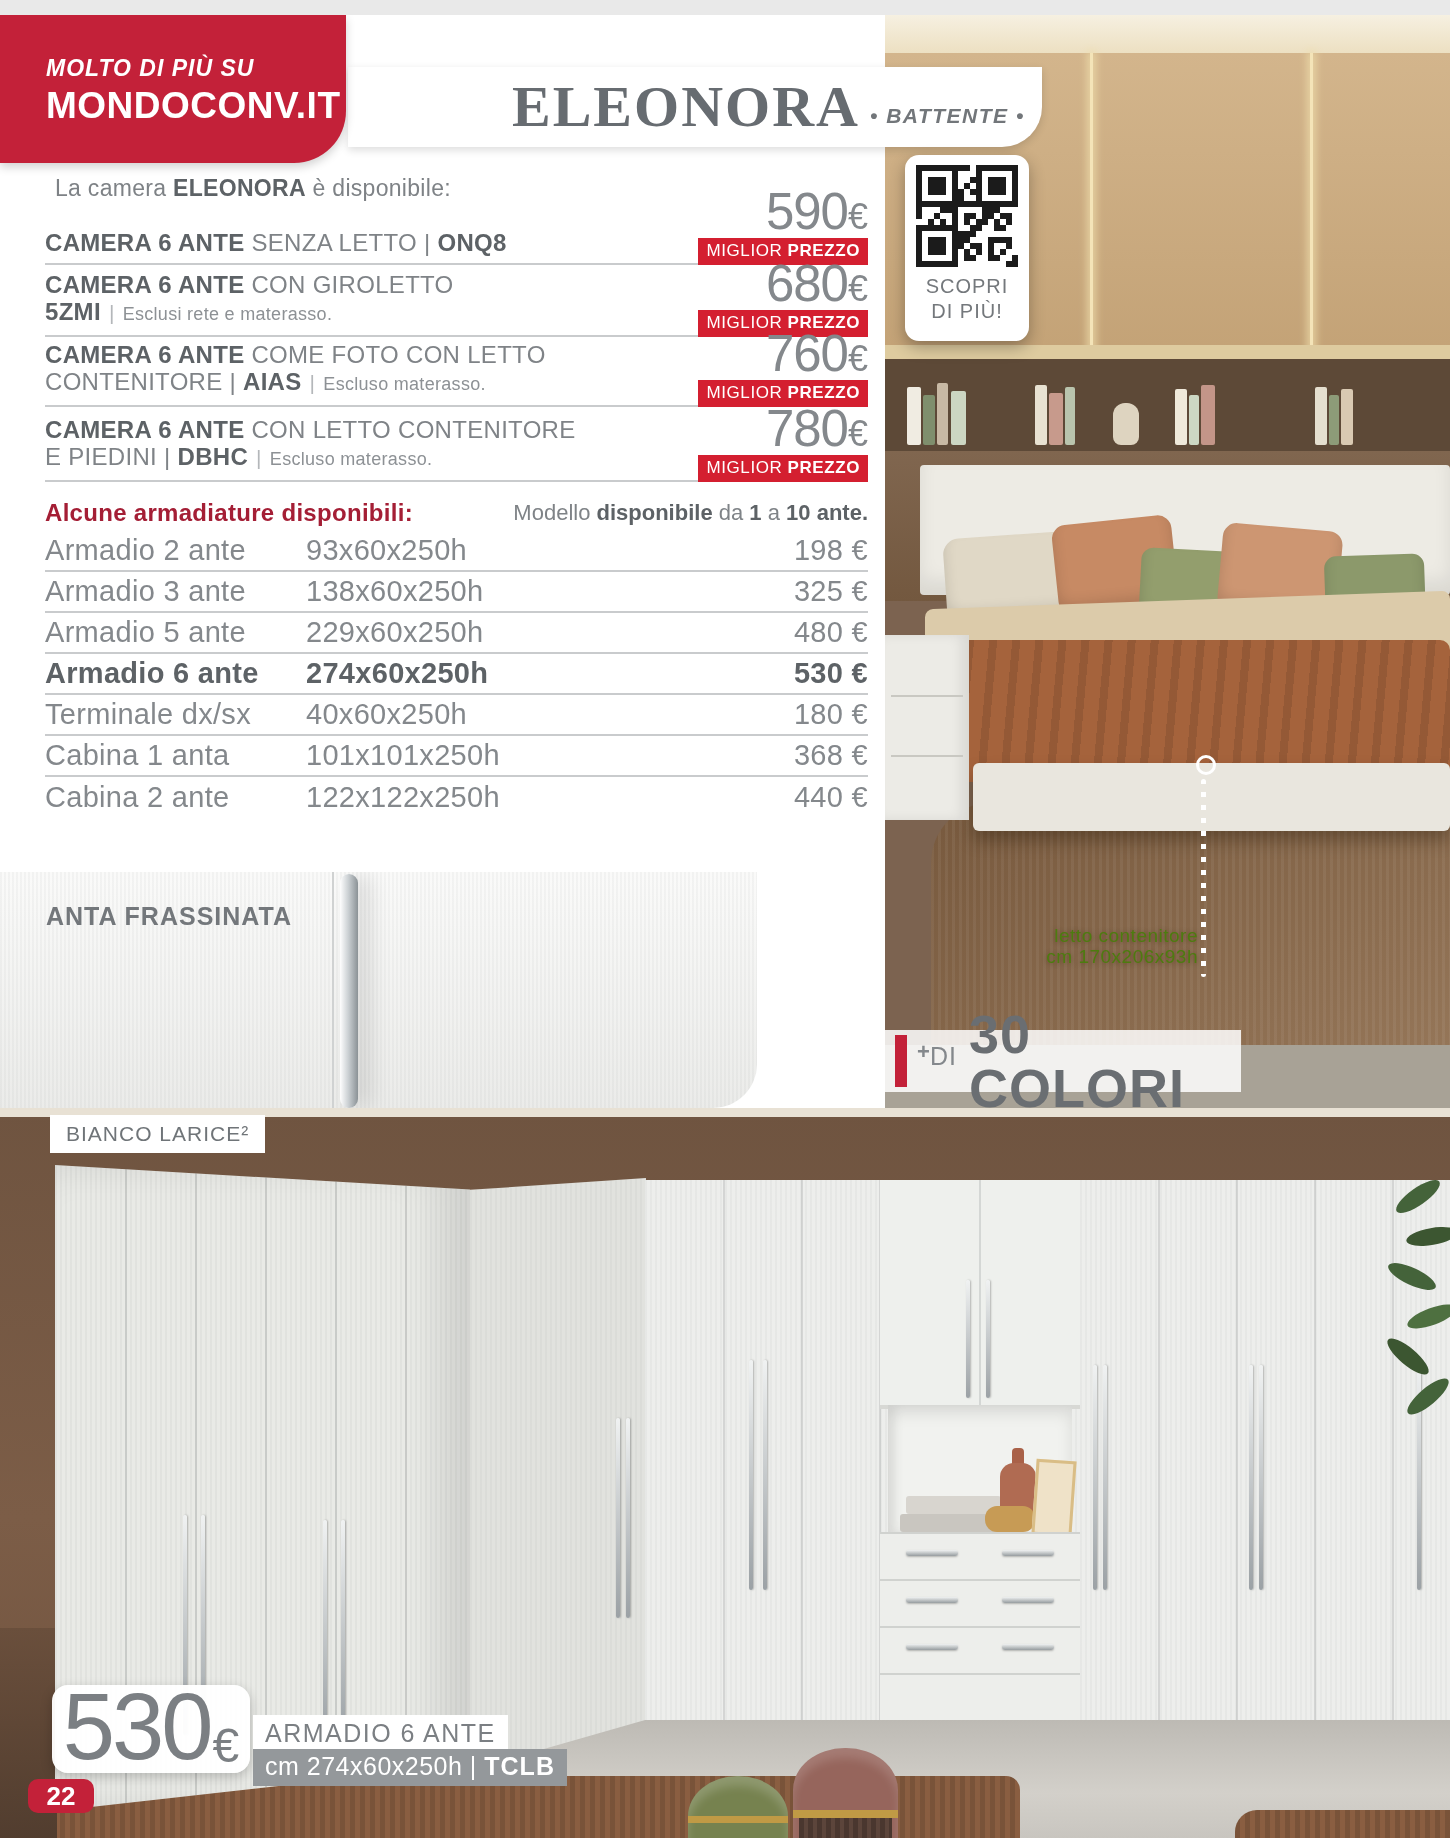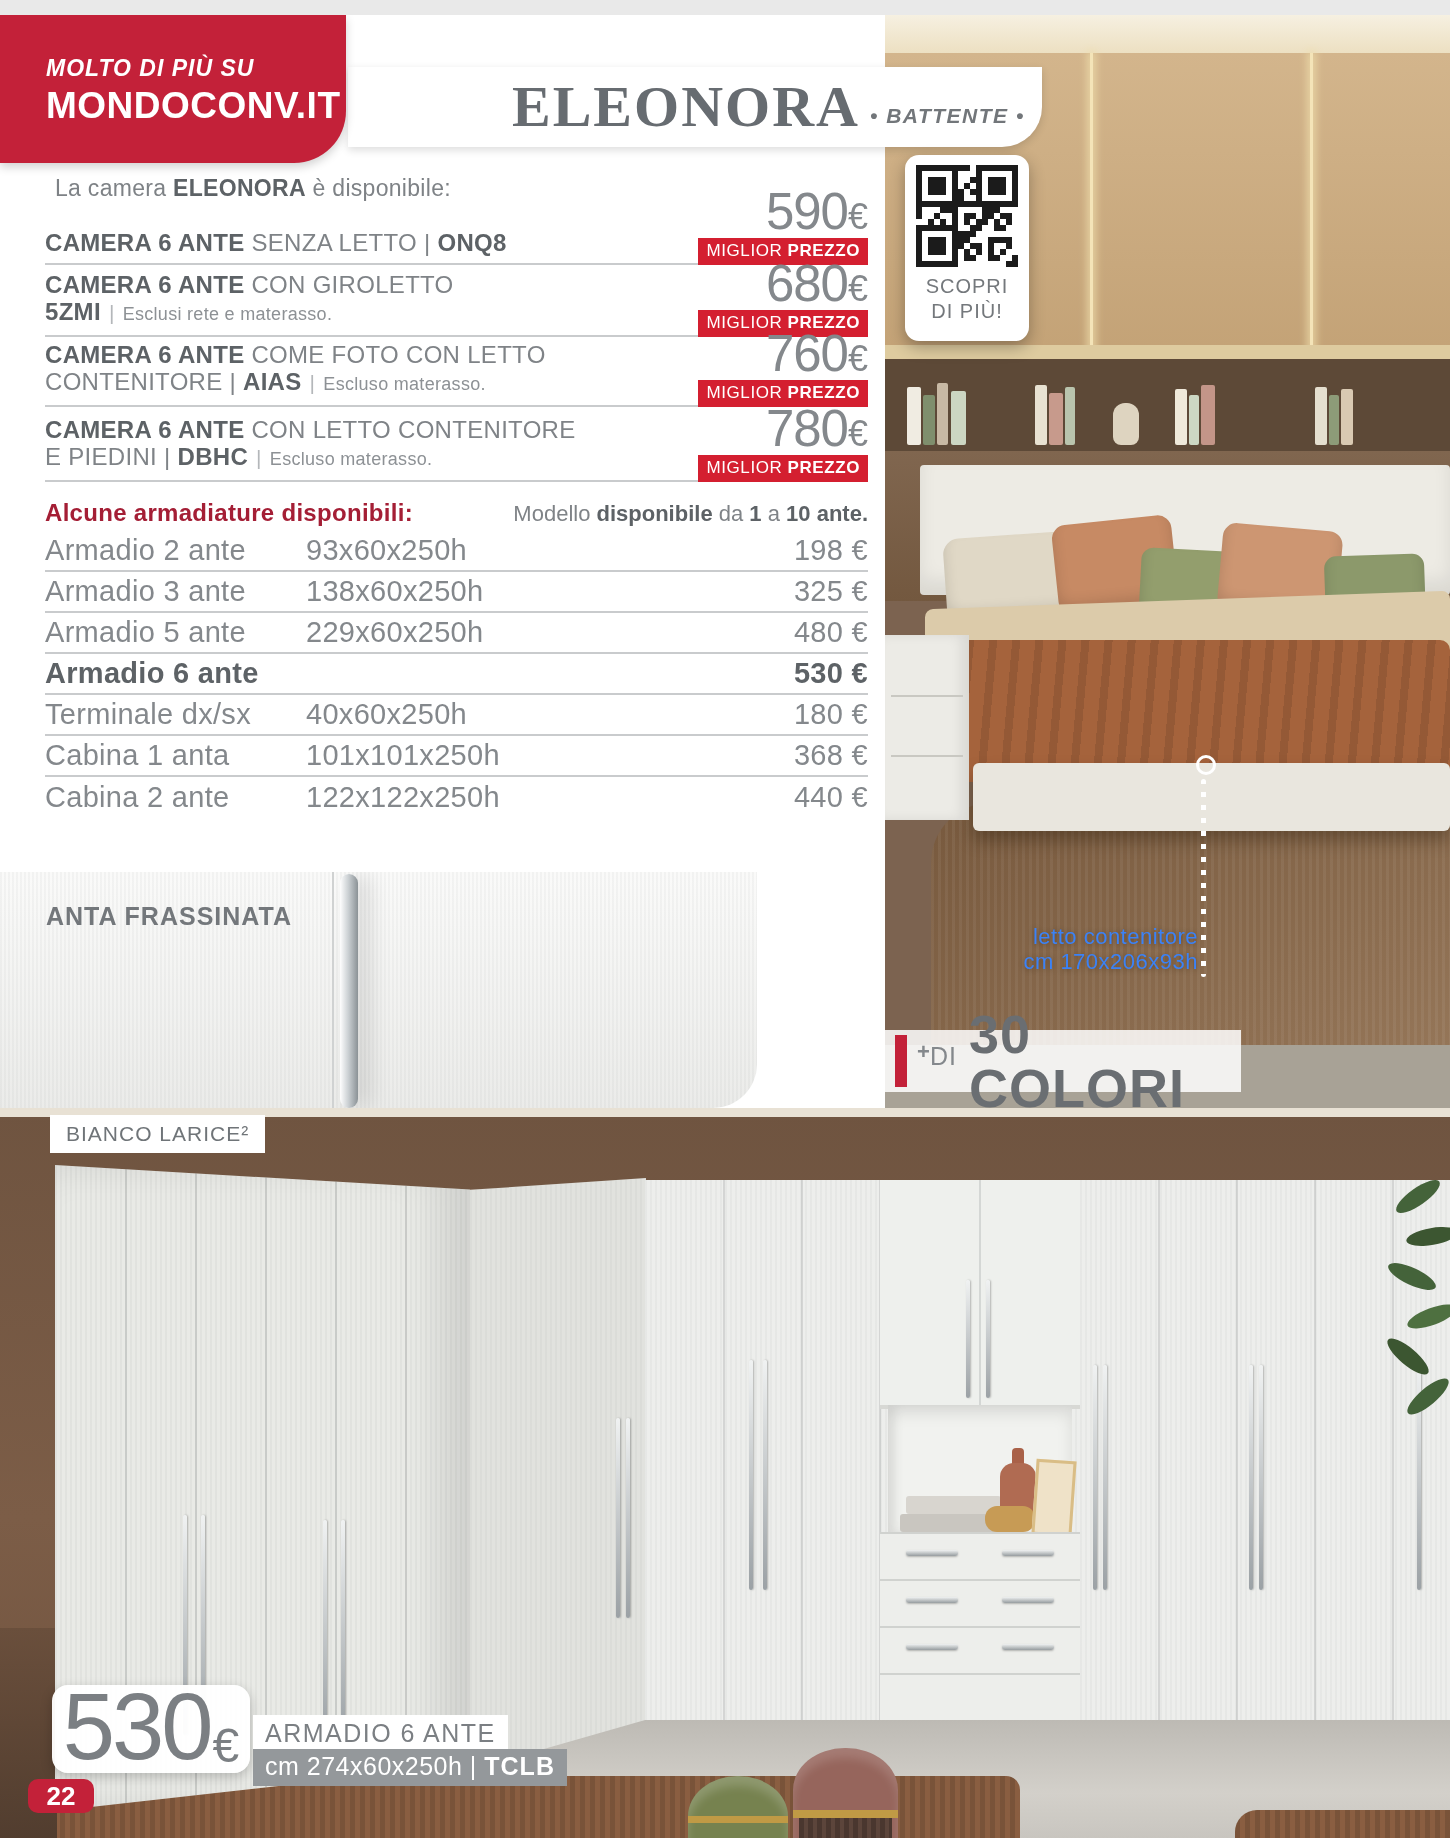--- a/index.html
+++ b/index.html
@@ -38,21 +38,21 @@
   .nsep{color:#b4b7ba;font-weight:400;margin:0 8px;font-size:21px}
   .oprice{position:absolute;right:0;bottom:27px;line-height:.92;color:#84888c;white-space:nowrap}
   .oprice .num{font-size:51px;letter-spacing:-1px}
   .oprice .eur{font-size:36px}
   .obadge{position:absolute;right:0;bottom:-2px;background:#d41f30;color:#fff;font-size:17px;
           padding:3px 8px 4px;letter-spacing:.6px;white-space:nowrap}
   .obadge b{margin-left:5px}
 
   
   .thead{position:absolute;left:45px;top:484px;width:823px;display:flex;
-         justify-content:space-between;align-items:flex-end}
+         justify-content:space-between;align-items:center}
   .thead .red{color:#a41e35;font-weight:700;font-size:24px;letter-spacing:.3px}
   .thead .mnote{font-size:22px;color:#7f8387}
   .thead .mnote b{color:#5d6266}
   .wtable{position:absolute;left:45px;top:516px;width:823px}
   .trow{display:grid;grid-template-columns:261px 1fr auto;align-items:center;height:41px;
         border-bottom:2px solid #c9cbcd;font-size:29px;color:#84888c;letter-spacing:.3px;
         box-sizing:border-box}
   .trow:last-child{border-bottom:none}
   .trow.strong span{font-weight:700;color:#5d6266}
   .tprice{justify-self:end}
@@ -106,21 +106,21 @@
 
   
   .qr-card{position:absolute;left:905px;top:140px;width:124px;height:186px;background:#fff;
            border-radius:14px;box-shadow:0 6px 16px rgba(0,0,0,.30);text-align:center;
            padding-top:10px;box-sizing:border-box;z-index:6}
   .qr{width:102px;height:102px;margin:0 auto;position:relative}
   .qr .c{position:absolute;width:6px;height:6px;background:#1b1b1b}
   .qr-label{margin-top:7px;font-size:20px;color:#74787c;letter-spacing:1px;line-height:1.25}
 
   
-  .bed-caption{position:absolute;right:252px;top:910px;text-align:right;color:#3b82f6;font-size:22px;
+  .bed-caption{position:absolute;right:252px;top:910px;text-align:right;color:#4d7c0f;font-size:19px;
                line-height:1.12;letter-spacing:.5px;z-index:4;text-shadow:0 1px 5px rgba(70,45,20,.55)}
   .lead-ring{position:absolute;left:1196px;top:740px;width:14px;height:14px;border:3px solid #fff;
              border-radius:50%;z-index:4}
   .lead-dots{position:absolute;left:1201px;top:764px;width:5px;height:198px;border-radius:3px;
              background:repeating-linear-gradient(180deg,#fff 0 5px,transparent 5px 13px);z-index:4}
 
   
   .colors-band{position:absolute;left:885px;top:1015px;width:356px;height:62px;
                background:rgba(255,255,255,.85);z-index:4;display:flex;align-items:center}
   .cb-bar{width:13px;height:52px;background:#c32139;margin-left:10px}
@@ -572,20 +572,21 @@
         <span>138x60x250h</span>
         <span class="tprice">325 €</span>
       </div>
     <div class="trow">
         <span>Armadio 5 ante</span>
         <span>229x60x250h</span>
         <span class="tprice">480 €</span>
       </div>
     <div class="trow strong">
         <span>Armadio 6 ante</span>
+        <span>274x60x250h</span>
         <span class="tprice">530 €</span>
       </div>
     <div class="trow">
         <span>Terminale dx/sx</span>
         <span>40x60x250h</span>
         <span class="tprice">180 €</span>
       </div>
     <div class="trow">
         <span>Cabina 1 anta</span>
         <span>101x101x250h</span>

